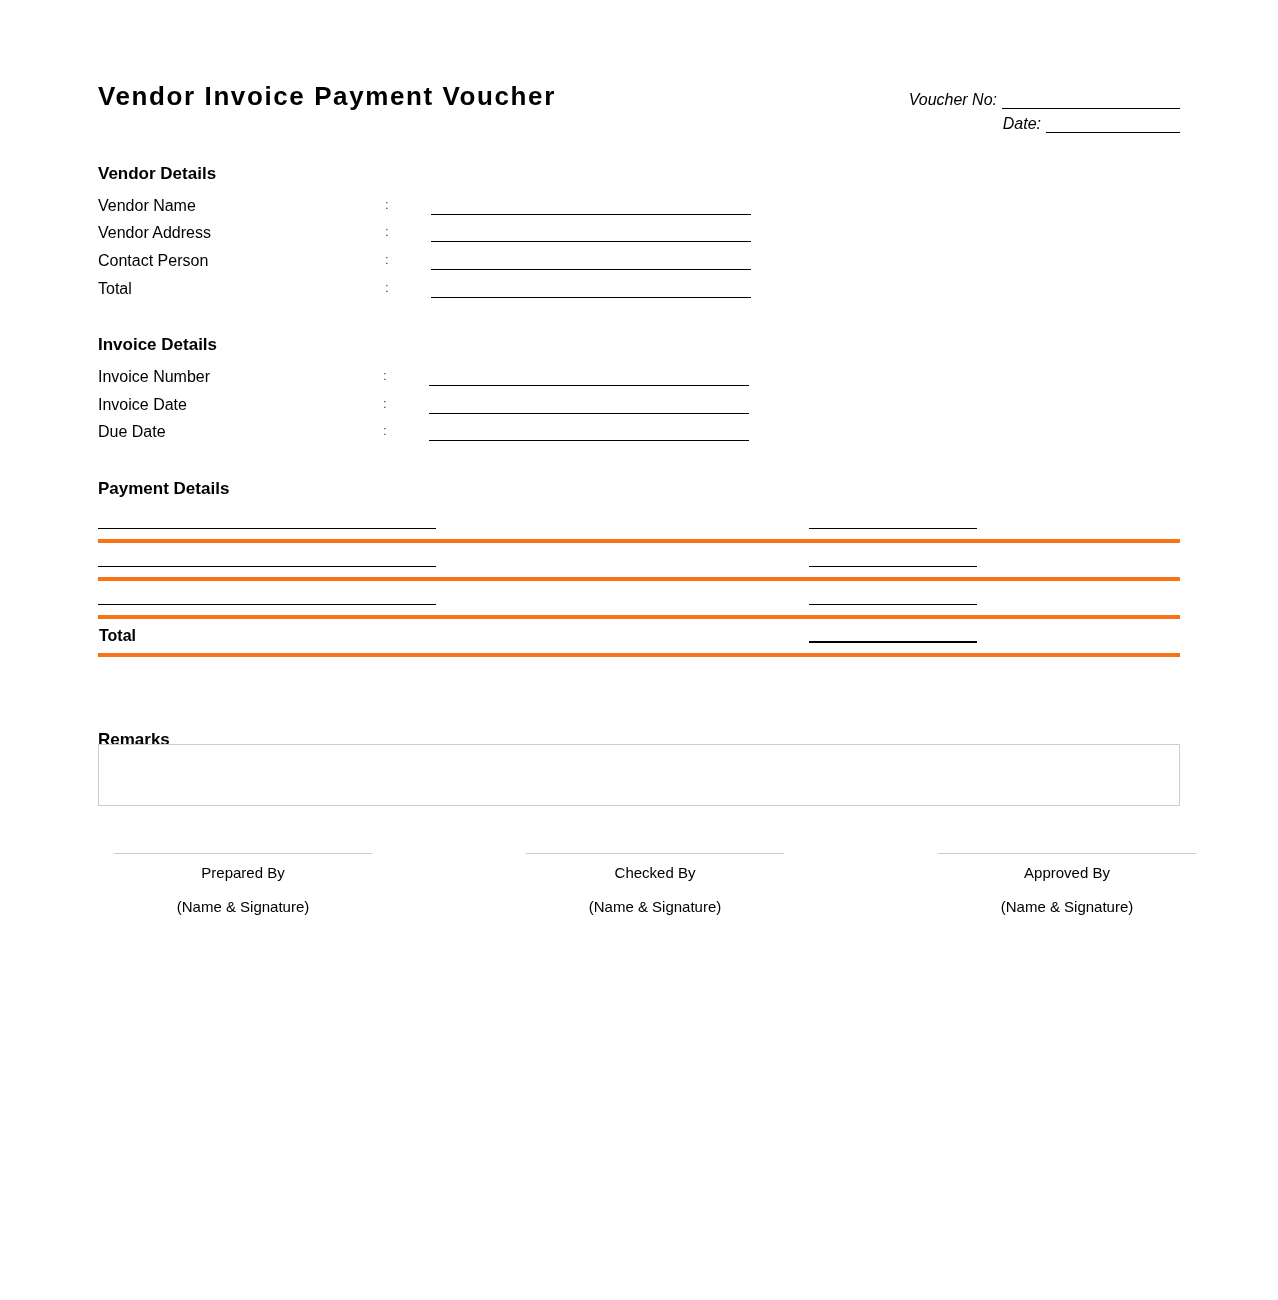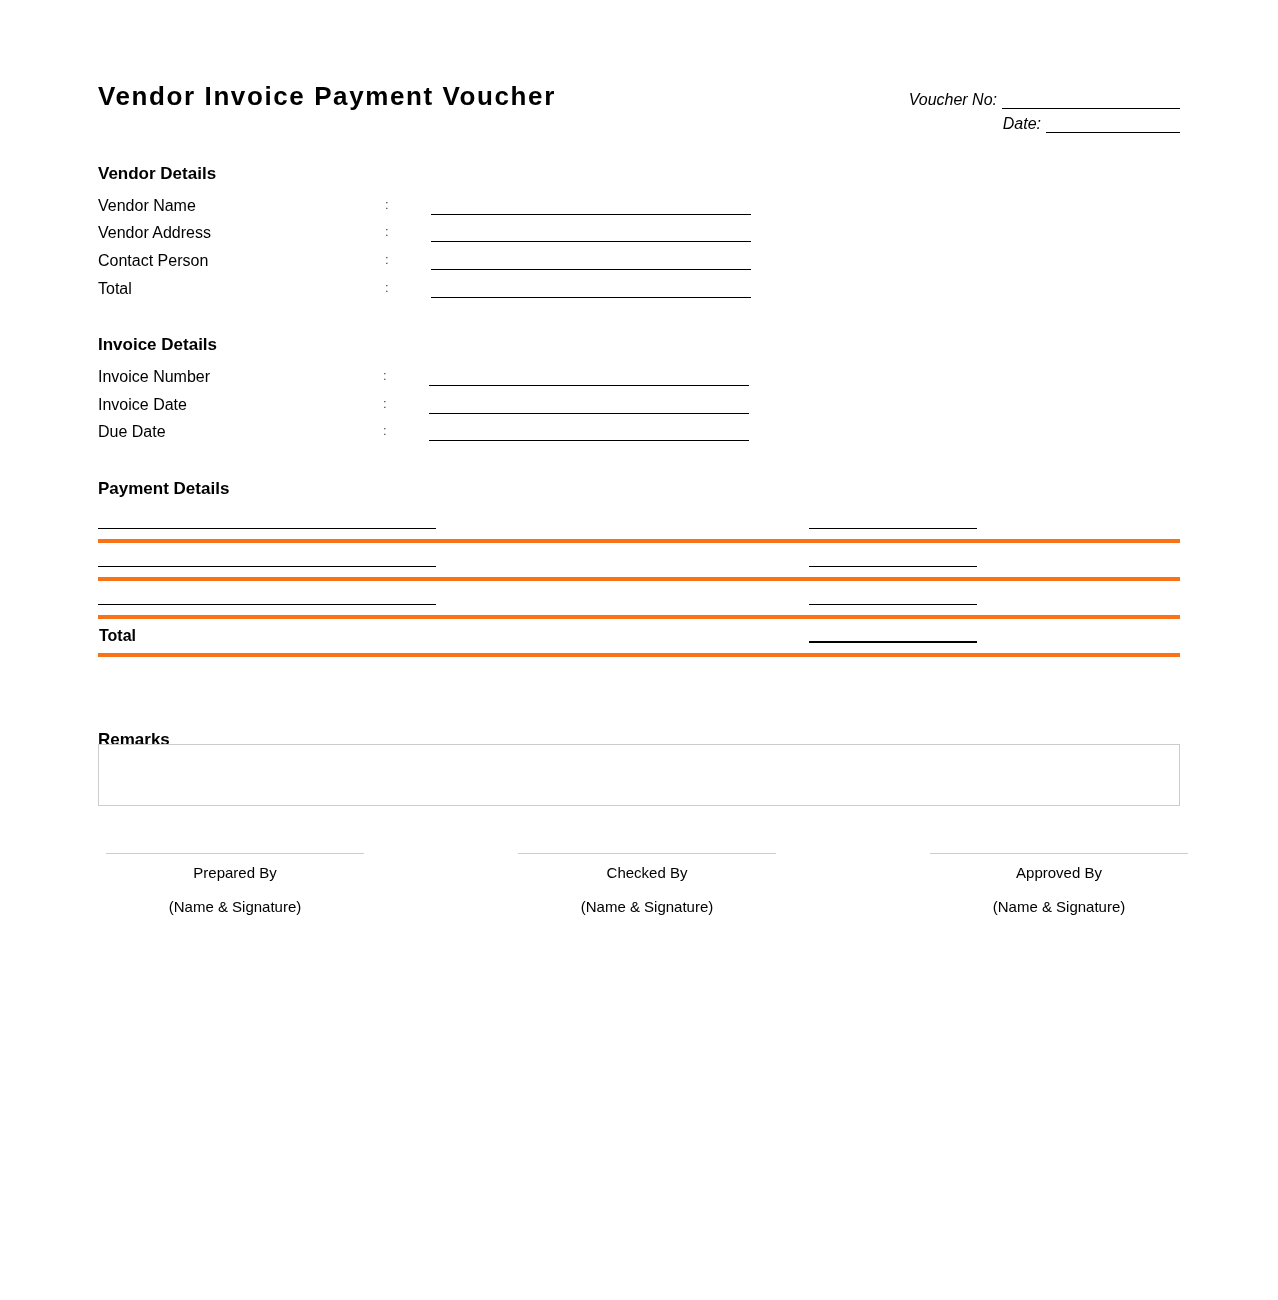--- a/index.html
+++ b/index.html
@@ -36,21 +36,21 @@
     .pay-row .dline { position: absolute; left: 0; top: 23px; width: 338px; border-bottom: 1px solid #000; }
     .pay-row .aline { position: absolute; left: 711px; top: 23px; width: 168px; border-bottom: 1px solid #000; }
     .pay-row.total .tlabel { position: absolute; left: 1px; top: 8px; font-size: 16px; font-weight: bold; }
     .pay-row.total .aline { border-bottom: 2px solid #000; top: 22px; }
 
     .remarks-box {
       position: absolute; left: 0; top: 744px; width: 1080px; height: 60px;
       border: 1px solid #cccccc; background: #fff;
     }
 
-    .sigs { position: absolute; left: 8px; top: 853px; width: 1082px; display: flex; justify-content: space-between; }
+    .sigs { position: absolute; left: 16px; top: 853px; width: 1082px; display: flex; justify-content: space-between; }
     .sig { width: 258px; border-top: 1px solid #cccccc; text-align: center; font-size: 15px; }
     .sig .role { margin-top: 10px; height: 20px; }
     .sig .note { margin-top: 14px; }
   </style>
 </head>
 <body>
 
 <div class="page">
 
   <div class="title">Vendor Invoice Payment Voucher</div>

